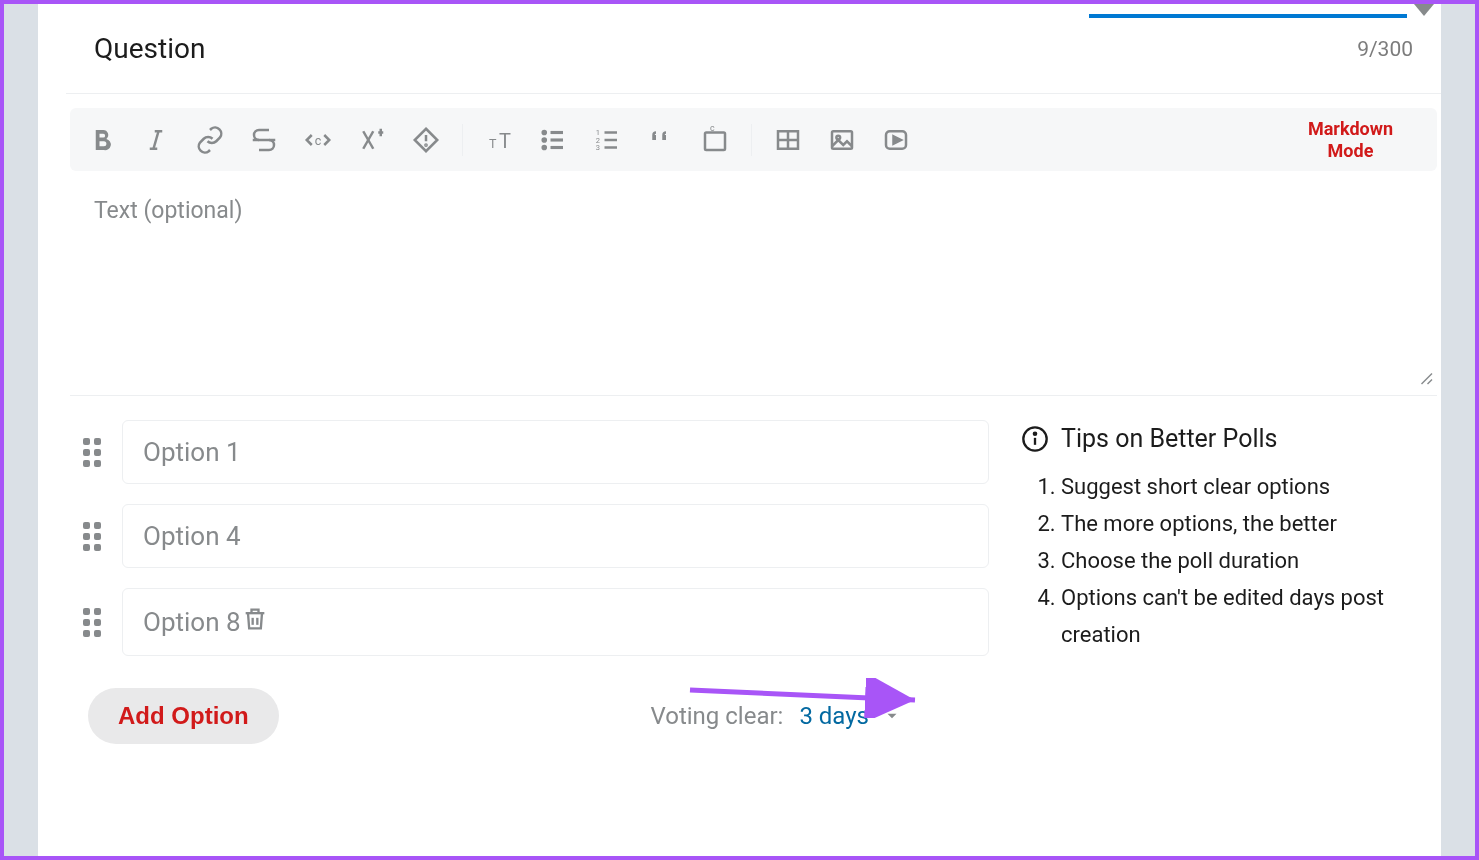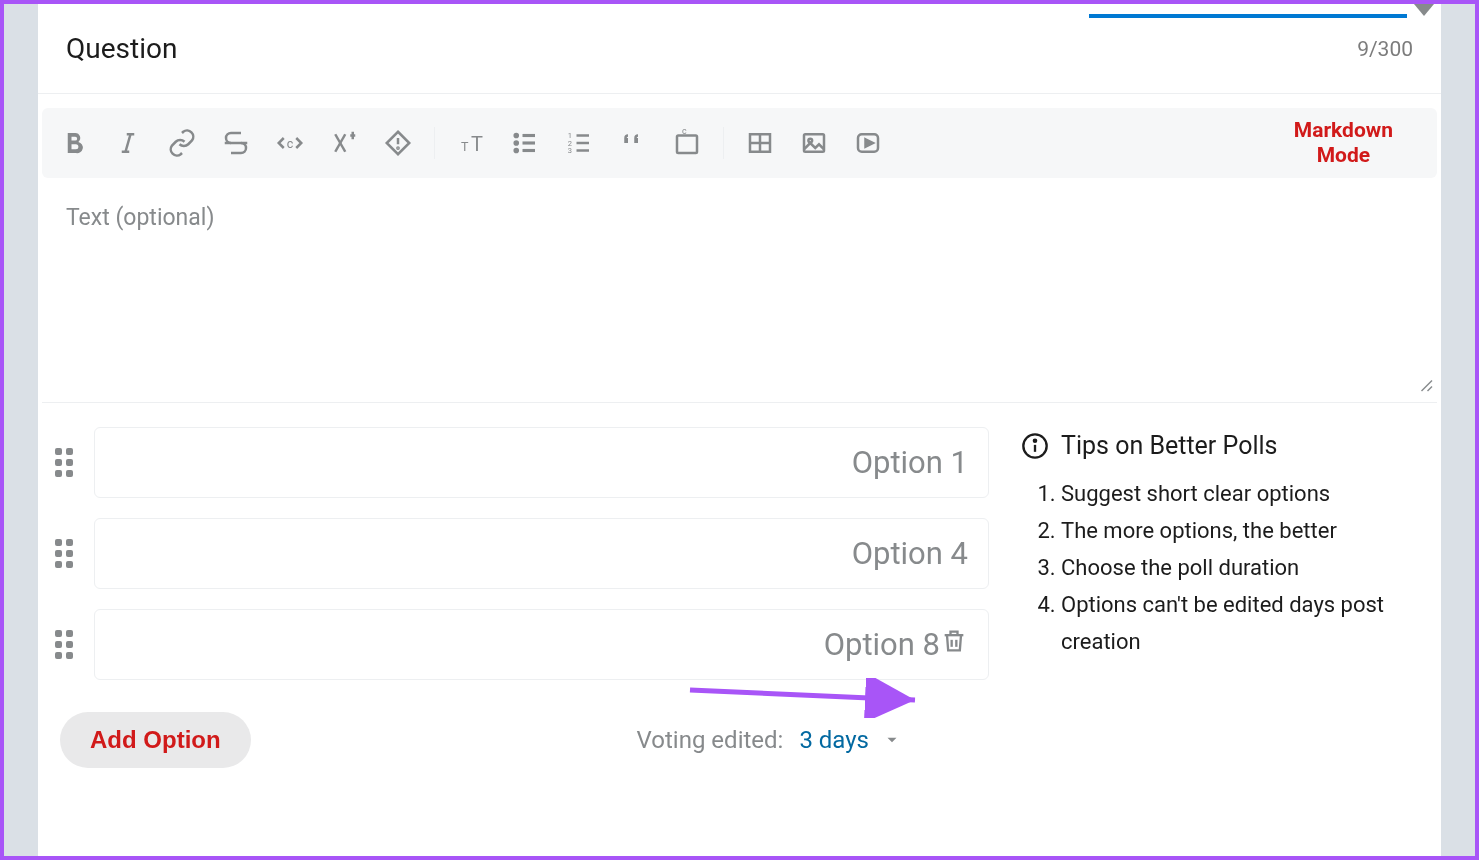--- a/index.html
+++ b/index.html
@@ -16,20 +16,21 @@
   background: #dae0e6;
   padding: 0 34px;
   height: 100%;
   position: relative;
 }
 .panel {
   background: #fff;
   height: 100%;
   position: relative;
   padding-top: 6px;
+  padding-left: 28px;
 }
 .tab-indicator {
   position: absolute;
   top: 10px;
   right: 34px;
   width: 318px;
   height: 4px;
   background: #0079d3;
 }
 .caret-top {
@@ -71,21 +72,21 @@
   width: 36px; height: 36px;
   display: flex; align-items: center; justify-content: center;
   cursor: pointer;
 }
 .tool-btn svg { width: 30px; height: 30px; }
 .sep { width: 1px; height: 32px; background: #edeff1; margin: 0 18px; }
 .markdown-mode {
   margin-left: auto;
   color: #d11a1a;
   font-weight: 700;
-  font-size: 21px;
+  font-size: 18px;
   text-align: center;
   line-height: 1.2;
   padding-right: 30px;
   cursor: pointer;
 }
 .text-area {
   padding: 26px 28px;
   min-height: 224px;
   position: relative;
 }
@@ -117,25 +118,25 @@
   cursor: grab;
 }
 .drag-handle span {
   width: 7px; height: 7px; background: #878a8c; border-radius: 2px;
 }
 .option-input {
   flex: 1;
   border: 1px solid #edeff1;
   border-radius: 6px;
   padding: 16px 20px;
-  font-size: 31px;
+  font-size: 26px;
   color: #878a8c;
   display: flex;
   align-items: center;
-  justify-content: flex-end;
+  justify-content: flex-start;
 }
 .trash-btn {
   color: #878a8c;
   cursor: pointer;
 }
 .trash-btn svg { width: 28px; height: 28px; }
 .tips-col { width: 392px; padding-top: 4px; }
 .tips-header {
   display: flex; align-items: center; gap: 12px;
   font-size: 25px; font-weight: 400; color: #1c1c1c;
@@ -371,21 +372,21 @@
                   <path d="M6 7l1 13h10l1-13"></path>
                   <line x1="10" y1="11" x2="10" y2="17"></line>
                   <line x1="14" y1="11" x2="14" y2="17"></line>
                 </svg>
             </span>
           </div>
         </div>
         <div class="bottom-row">
           <button class="add-option-btn">Add Option</button>
           <div class="voting-length">
-            <span class="voting-label">Voting edited:</span>
+            <span class="voting-label">Voting clear:</span>
             <span class="voting-value">
               <span>3 days</span>
               <svg viewBox="0 0 24 24">
                   <path d="M6 9l6 6 6-6z"></path>
                 </svg>
             </span>
           </div>
         </div>
       </div>
 

